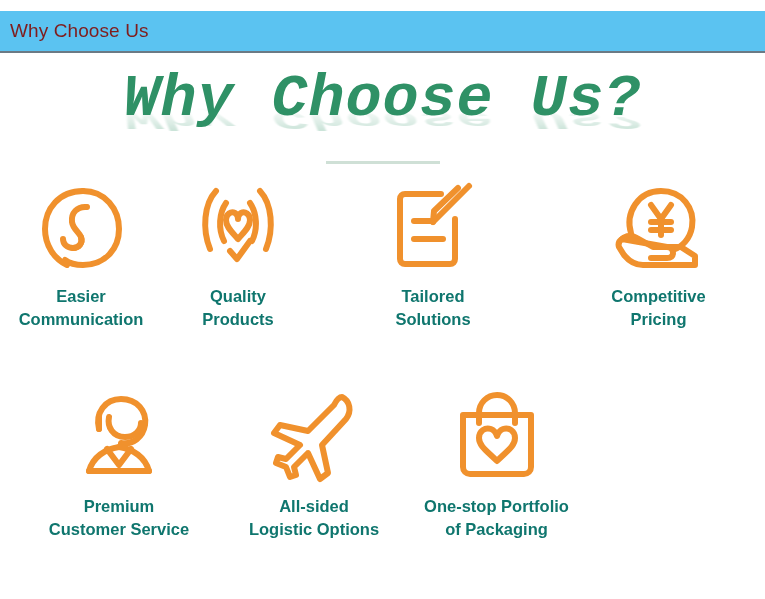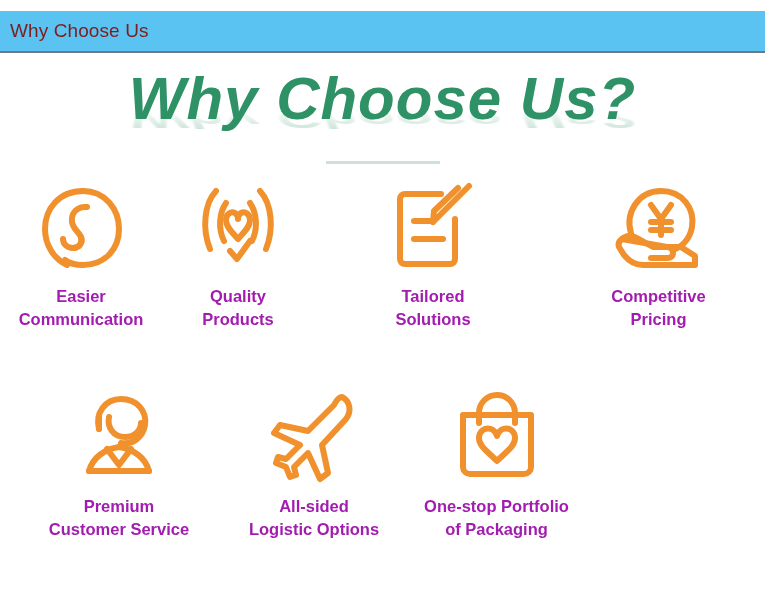--- a/index.html
+++ b/index.html
@@ -48,21 +48,21 @@
     background: #ffffff;
   }
 
   
   #hero {
     position: relative;
     height: 112px;
     text-align: center;
   }
   .hero-script {
-    font-family: Liberation Sans, sans-serif;
+    font-family: Liberation Mono, monospace;
     font-style: italic;
     font-weight: bold;
     font-size: 60px;
     color: #2f9166;
     line-height: 1;
     white-space: nowrap;
     letter-spacing: 1px;
     margin-top: 44px;
   }
   #hero-main {
@@ -129,21 +129,21 @@
   }
   .feature-icon svg {
     display: block;
     width: 100px;
     height: 100px;
   }
   .feature-label {
     margin-top: 4px;
     font-size: 16.5px;
     font-weight: bold;
-    color: #a21caf;
+    color: #0f766e;
     text-align: center;
     line-height: 1.42;
     white-space: nowrap;
   }
 </style>
 </head>
 <body>
 
 <div id="title-bar">
   <div class="tab-label">Why Choose Us</div>

